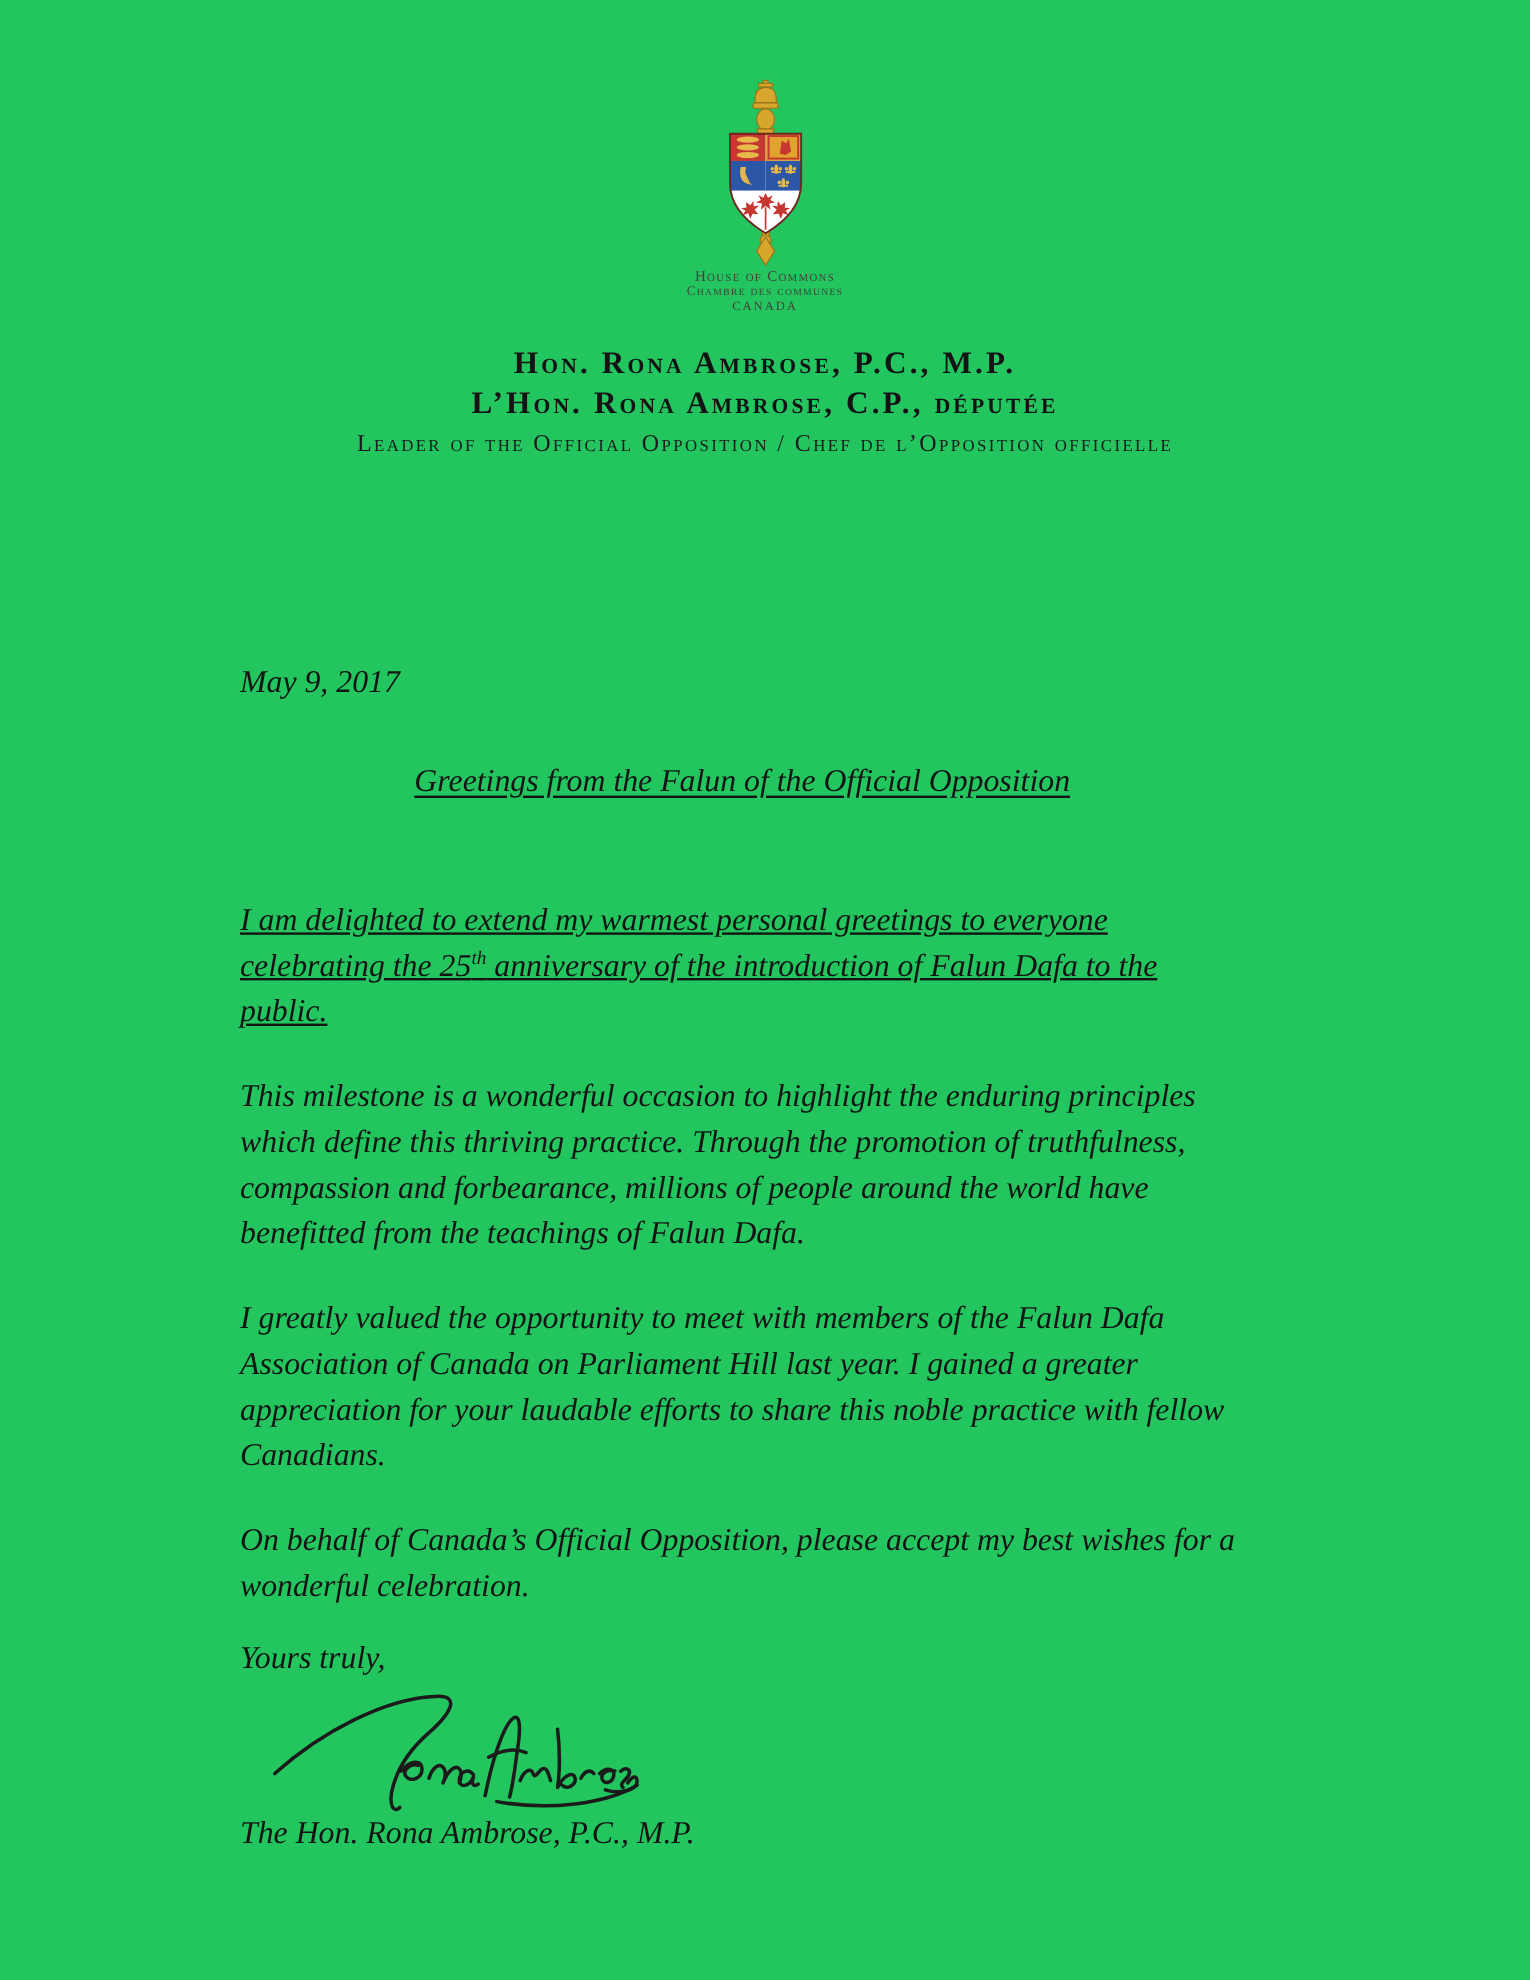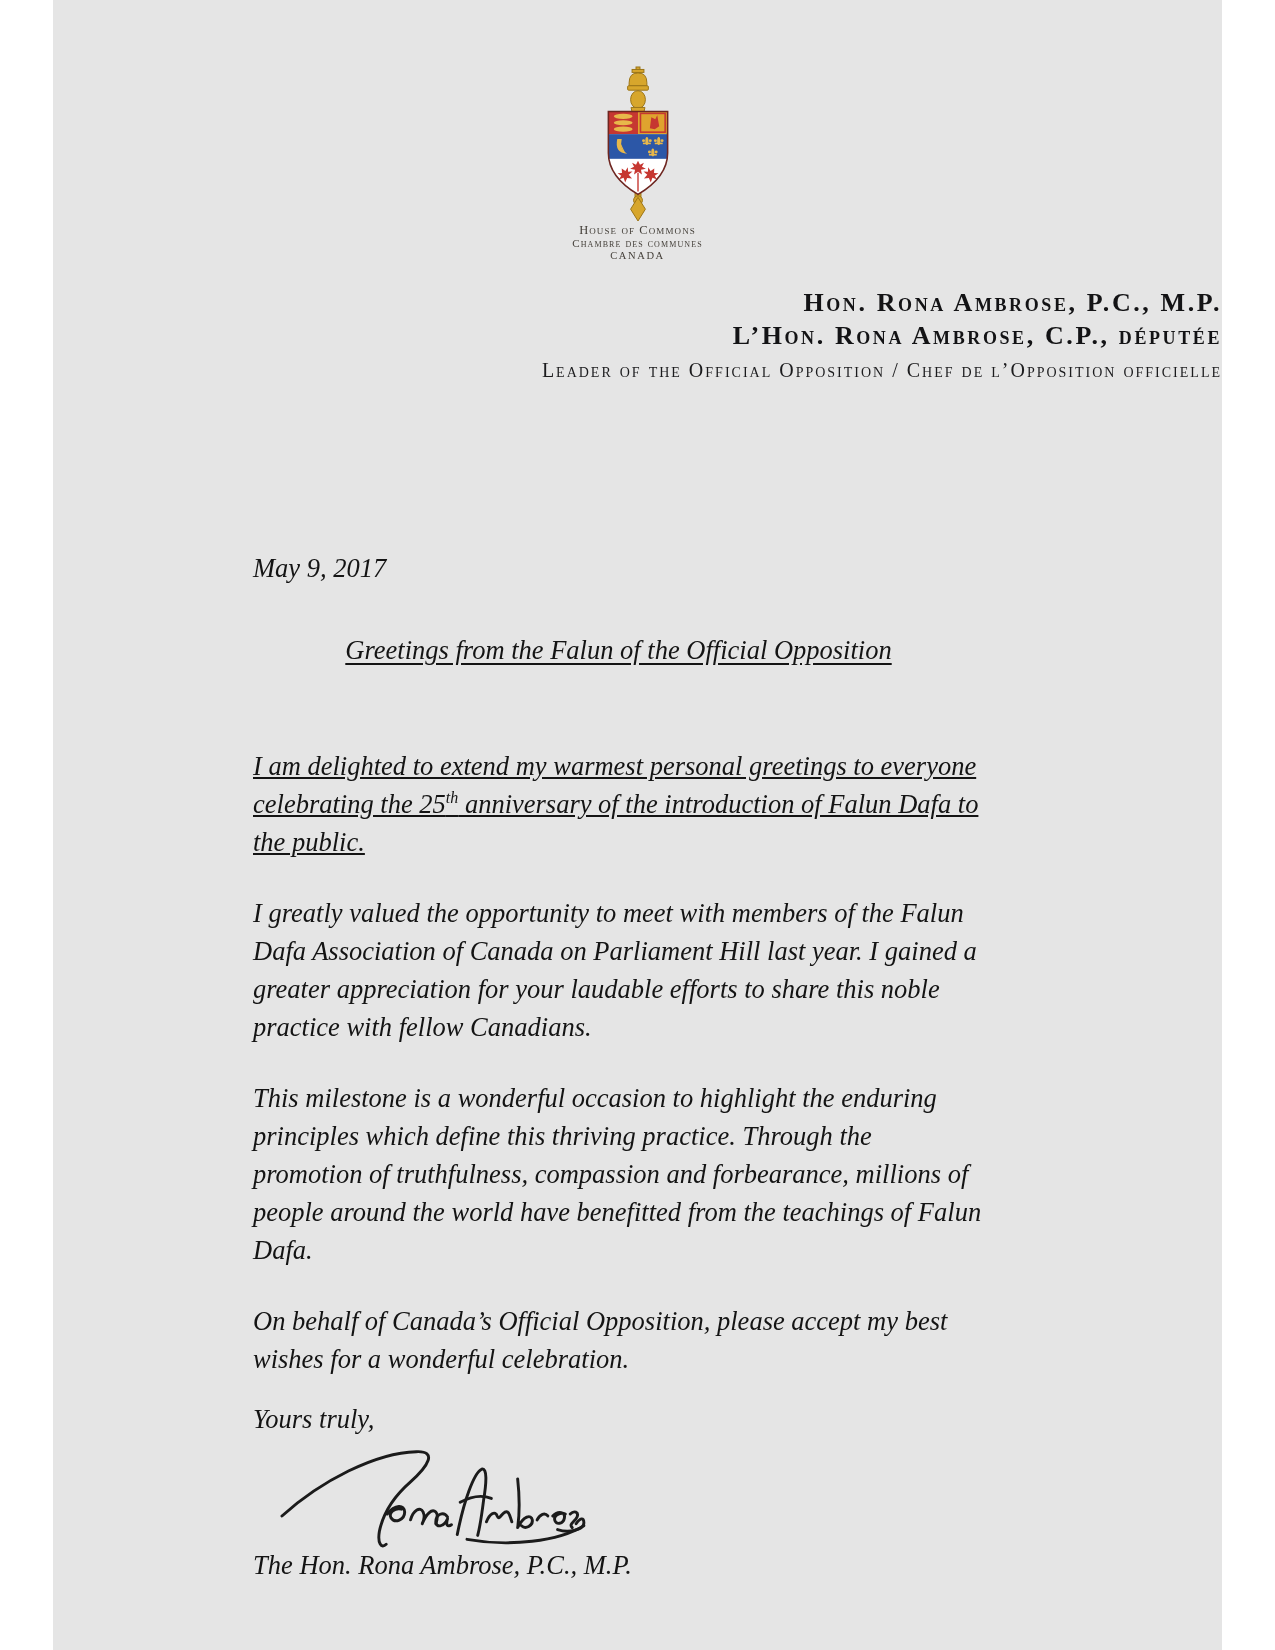--- a/index.html
+++ b/index.html
@@ -1,32 +1,32 @@
 <!DOCTYPE html>
 <html><head>
 <meta charset="utf-8">
 <style>
   html,body { margin:0; padding:0; background:#ffffff; }
   .page {
-    width:1169px; height:1650px; margin:0 auto; background:#e5e5e5;
+    width:1275px; height:1650px; margin:0 auto; background:#22c55e;
     font-family:"Liberation Serif", serif; color:#161616; overflow:hidden;
     position:relative;
   }
   
   .letterhead { text-align:center; padding-top:66px; }
   .crest { display:block; margin:0 auto; width:92px; height:156px; }
   .org { font-variant:small-caps; color:#45403a; letter-spacing:1.1px; line-height:13px; }
   .org.en { font-size:12.5px; margin-top:2px; }
   .org.fr { font-size:11px; }
   .org.country { font-size:10.5px; letter-spacing:1.6px; line-height:12px; }
   .name-line {
     font-variant:small-caps; font-weight:700; color:#131315;
     font-size:26px; letter-spacing:2.6px; line-height:33px;
   }
-  .name-block { margin-top:24px;text-align:right; }
+  .name-block { margin-top:24px; }
   .title-line {
     font-variant:small-caps; font-weight:400; color:#1b1b1d;
     font-size:20px; letter-spacing:2px; line-height:26px; margin-top:5px;
   }
   
   .body-block {
     padding-left:178px; padding-right:238px;
     font-style:italic; font-size:26.5px; line-height:38px; color:#141414;margin-left:22px;
   }
   .date { margin-top:166px; }
@@ -118,23 +118,23 @@
   </header>
 
   <main class="body-block">
 
     <div class="date">May 9, 2017</div>
 
     <div class="heading">Greetings from the Falun of the Official Opposition</div>
 
     <p class="para first"><span>I am delighted to extend my warmest personal greetings to everyone celebrating the 25</span><sup class="ord">th</sup><span> anniversary of the introduction of Falun Dafa to the public.</span></p>
 
+    <p class="para">This milestone is a wonderful occasion to highlight the enduring principles which define this thriving practice.  Through the promotion of truthfulness, compassion and forbearance, millions of people around the world have benefitted from the teachings of Falun Dafa.</p>
+
     <p class="para">I greatly valued the opportunity to meet with members of the Falun Dafa Association of Canada on Parliament Hill last year.  I gained a greater appreciation for your laudable efforts to share this noble practice with fellow Canadians.</p>
-
-    <p class="para">This milestone is a wonderful occasion to highlight the enduring principles which define this thriving practice.  Through the promotion of truthfulness, compassion and forbearance, millions of people around the world have benefitted from the teachings of Falun Dafa.</p>
 
     <p class="para">On behalf of Canada’s Official Opposition, please accept my best wishes for a wonderful celebration.</p>
 
     <div class="closing">Yours truly,</div>
 
     <svg class="signature" viewBox="0 0 320 115" xmlns="http://www.w3.org/2000/svg" aria-label="Rona Ambrose">
 
       <path d="M8,78 C48,42 104,13 146,12 C168,11 158,27 140,43 C124,57 112,74 108,94 C106,106 110,112 115,107"></path>
 
       <path d="M116,76 C124,66 134,66 134,74 C134,82 124,86 120,80 C117,75 124,69 131,71"></path>

